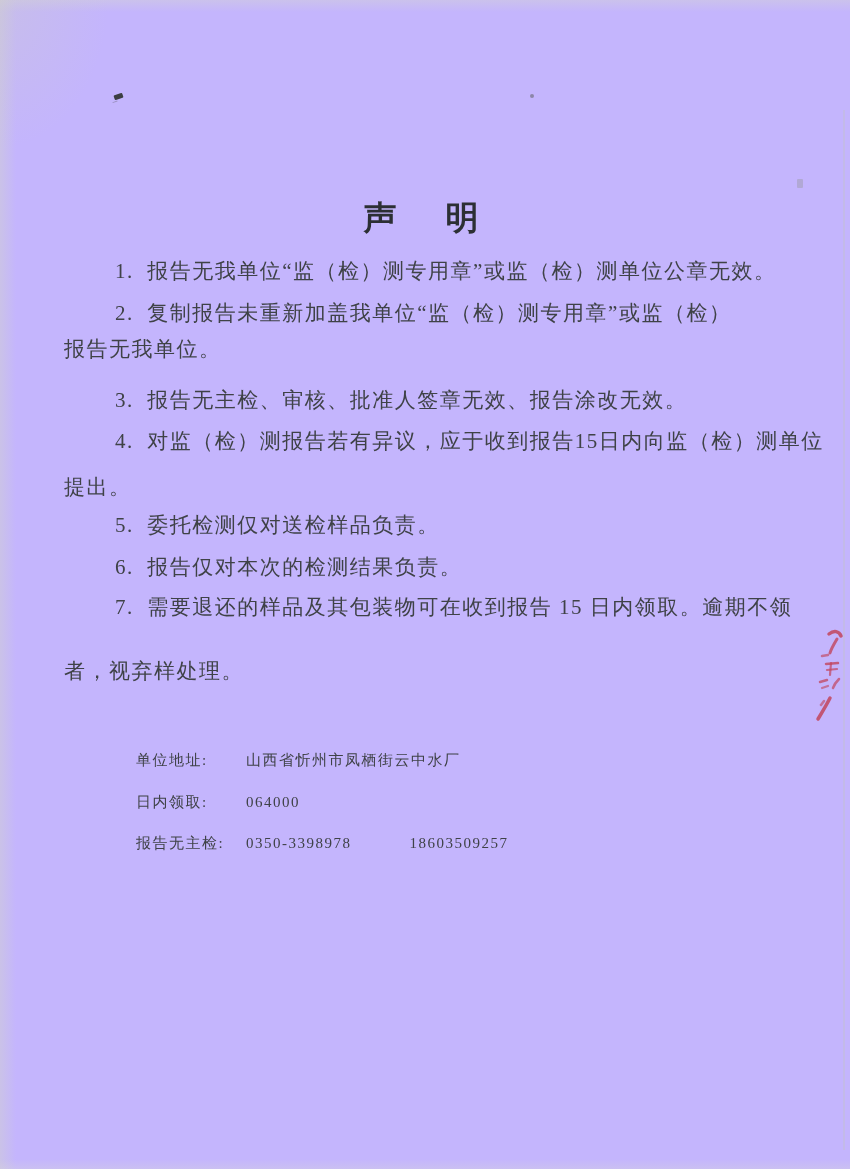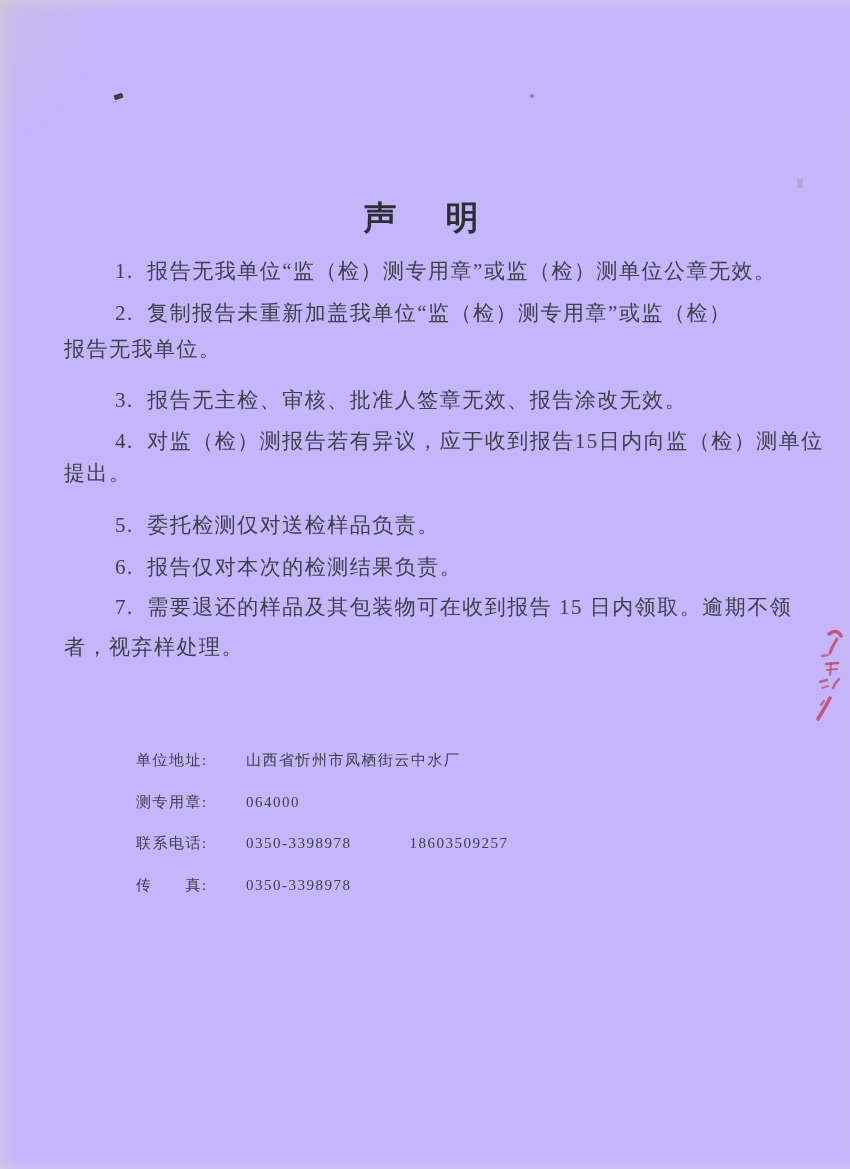--- a/index.html
+++ b/index.html
@@ -74,37 +74,34 @@
   <div class="speck s2"></div>
   <div class="speck s3"></div>
 
   <h1 class="title">声　明</h1>
 
   <p class="line ind" style="top:256px">1.  报告无我单位“监（检）测专用章”或监（检）测单位公章无效。</p>
   <p class="line ind" style="top:298px">2.  复制报告未重新加盖我单位“监（检）测专用章”或监（检）</p>
   <p class="line" style="top:334px">报告无我单位。</p>
   <p class="line ind" style="top:385px">3.  报告无主检、审核、批准人签章无效、报告涂改无效。</p>
   <p class="line ind" style="top:426px">4.  对监（检）测报告若有异议，应于收到报告15日内向监（检）测单位</p>
-  <p class="line" style="top:458px">提出。</p>
+  <p class="line" style="top:472px">提出。</p>
   <p class="line ind" style="top:510px">5.  委托检测仅对送检样品负责。</p>
   <p class="line ind" style="top:552px">6.  报告仅对本次的检测结果负责。</p>
   <p class="line ind" style="top:592px">7.  需要退还的样品及其包装物可在收到报告 15 日内领取。逾期不领</p>
-  <p class="line" style="top:632px">者，视弃样处理。</p>
+  <p class="line" style="top:656px">者，视弃样处理。</p>
 
   <div class="crow" style="top:715px">
     <span class="clabel">单位地址:</span><span class="cvalue">山西省忻州市凤栖街云中水厂</span>
   </div>
   <div class="crow" style="top:757px">
-    <span class="clabel">测专用章:</span><span class="cvalue">064000</span>
+    <span class="clabel">日内领取:</span><span class="cvalue">064000</span>
   </div>
   <div class="crow" style="top:798px">
-    <span class="clabel">联系电话:</span><span class="cvalue">0350-3398978</span><span class="cvalue cv2">18603509257</span>
-  </div>
-  <div class="crow" style="top:840px">
-    <span class="clabel">传　　真:</span><span class="cvalue">0350-3398978</span>
+    <span class="clabel">报告无主检:</span><span class="cvalue">0350-3398978</span><span class="cvalue cv2">18603509257</span>
   </div>
 
   <svg class="seal" width="38" height="115" viewBox="0 0 38 115">
     <g fill="none" stroke="#c2455c" stroke-linecap="round">
       <path d="M17 12 C 22 8, 27 9, 29 14" stroke-width="3.5" opacity="0.85"></path>
       <path d="M25 17 C 22 22, 19 27, 18 31" stroke-width="3" opacity="0.8"></path>
       <path d="M10 34 L 16 33" stroke-width="2.5" opacity="0.65"></path>
       <path d="M14 42 L 26 41" stroke-width="2.5" opacity="0.8"></path>
       <path d="M15 48 L 25 47" stroke-width="2.2" opacity="0.7"></path>
       <path d="M19 41 L 18 53" stroke-width="2.2" opacity="0.7"></path>

